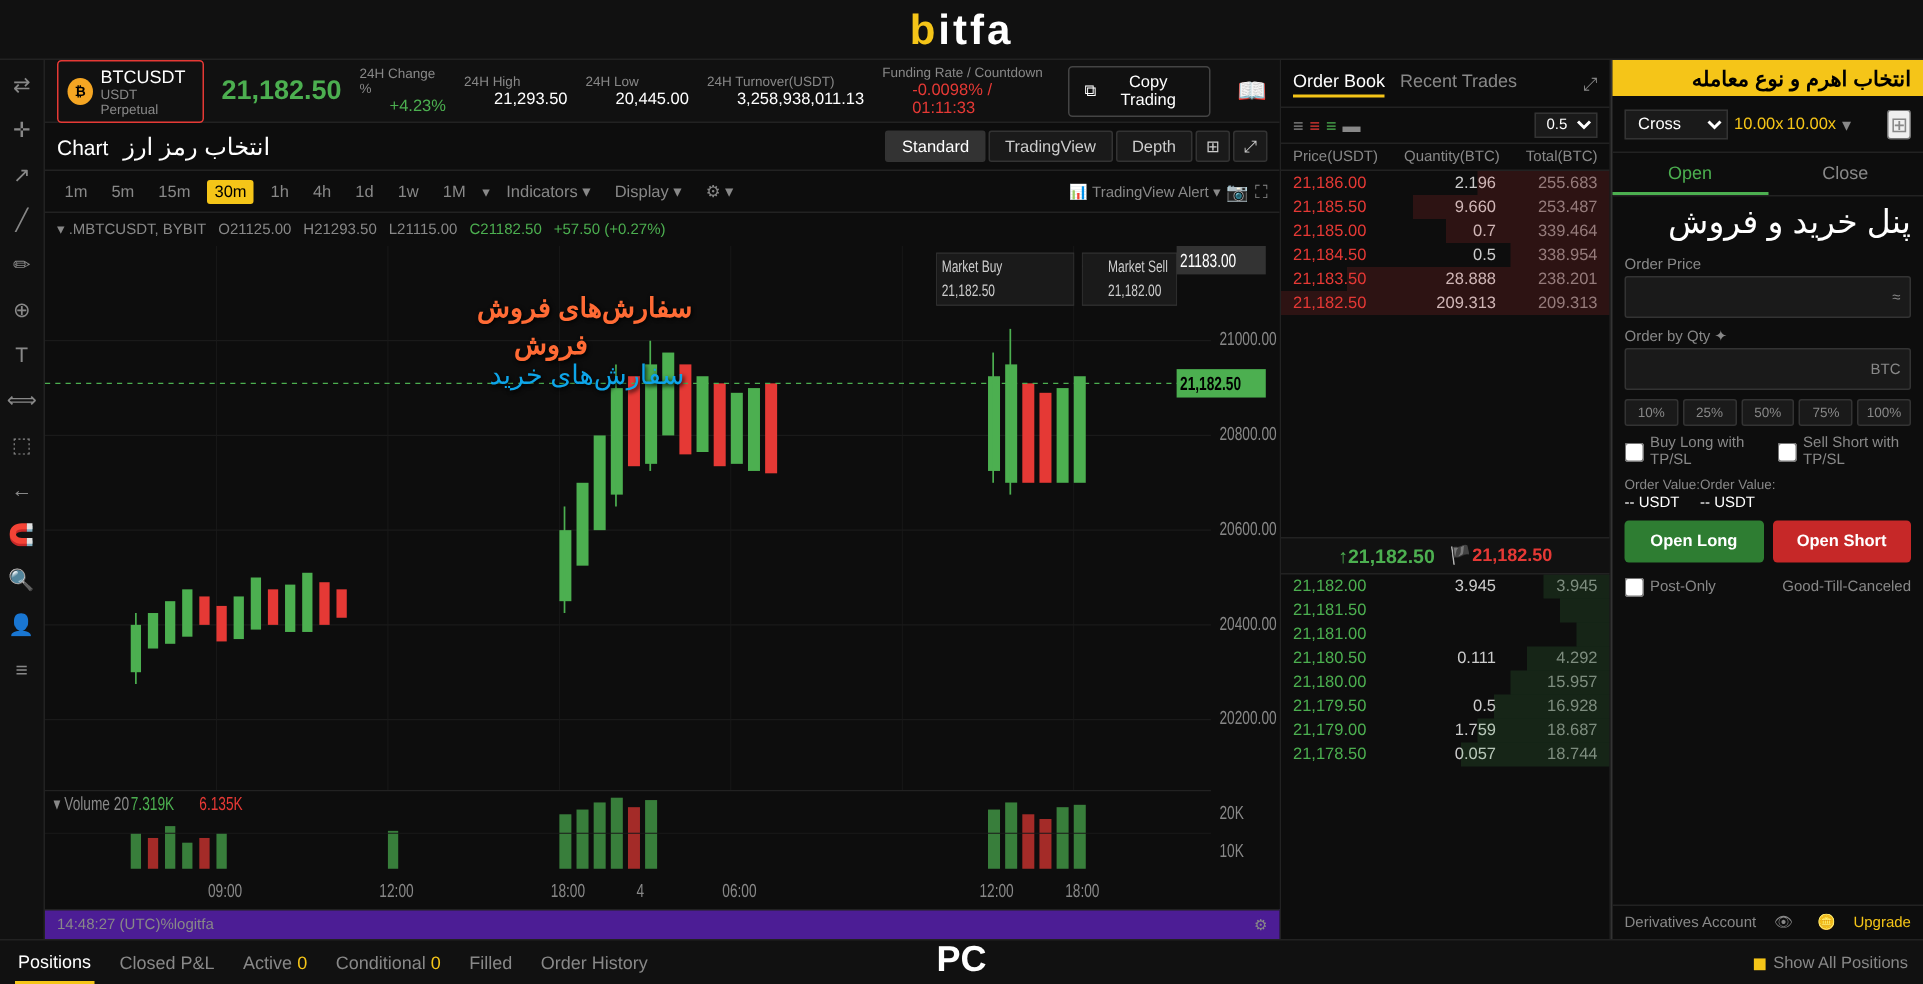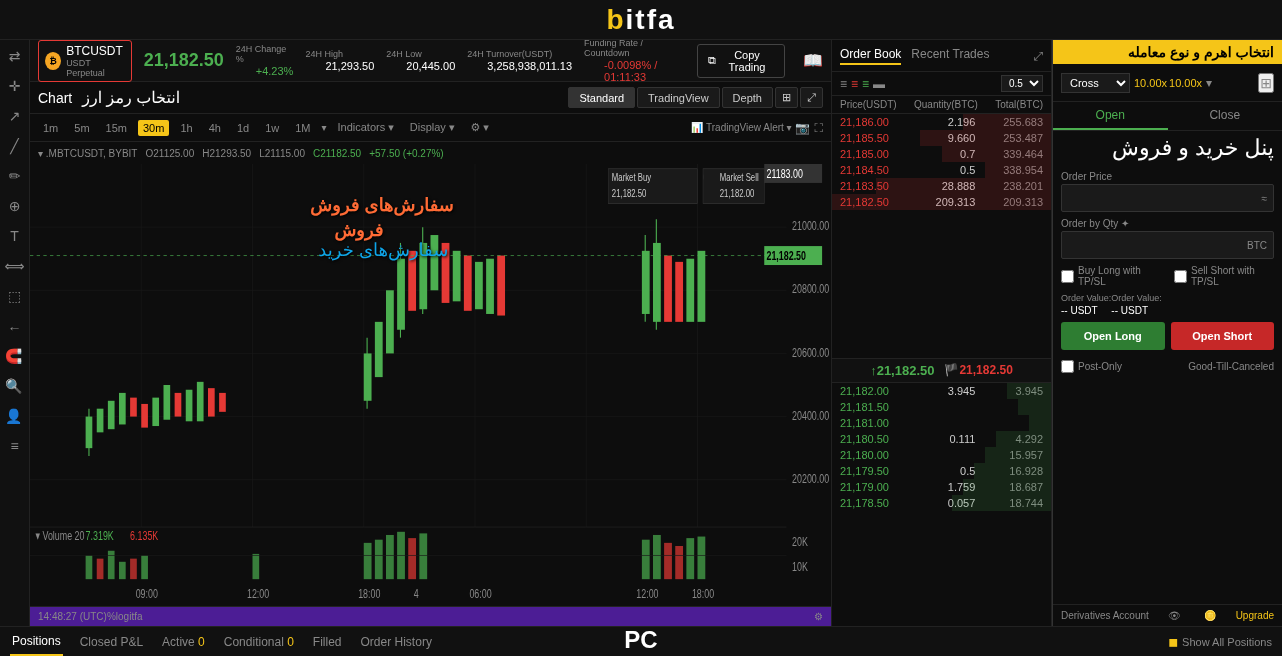--- a/index.html
+++ b/index.html
@@ -333,21 +333,21 @@
       padding: 4px 8px;
       background: #111;
       border-top: 1px solid #222;
       border-bottom: 1px solid #222;
     }
     .ob-mid-green { color: #4caf50; font-size: 13px; font-weight: bold; }
     .ob-mid-red { color: #e53935; font-size: 13px; font-weight: bold; }
 
     
     .trading-panel {
-      width: 230px;
+      width: 208px;
       background: #0d0d0d;
       display: flex;
       flex-direction: column;
       border-left: 1px solid #333;
     }
     .tp-header {
       display: flex;
       align-items: center;
       padding: 6px 8px;
       border-bottom: 1px solid #222;
@@ -944,20 +944,27 @@
       </div>
 
       <div>
         <div class="tp-field-label">Order by Qty ✦</div>
         <div class="tp-input">
           <input type="text" placeholder="" style="">
           <span class="tp-input-suffix">BTC</span>
         </div>
       </div>
 
+      <div class="tp-slider-row">
+        <button class="tp-slider-btn">10%</button>
+        <button class="tp-slider-btn">25%</button>
+        <button class="tp-slider-btn">50%</button>
+        <button class="tp-slider-btn">75%</button>
+        <button class="tp-slider-btn">100%</button>
+      </div>
 
       <div class="tp-checkbox-row">
         <input type="checkbox" id="bl-tpsl" style="">
         <label for="bl-tpsl">Buy Long with TP/SL</label>
         <input type="checkbox" id="ss-tpsl" style="margin-left: 10px;">
         <label for="ss-tpsl">Sell Short with TP/SL</label>
       </div>
 
       <div class="tp-order-value">
         <div class="tp-ov-item">

